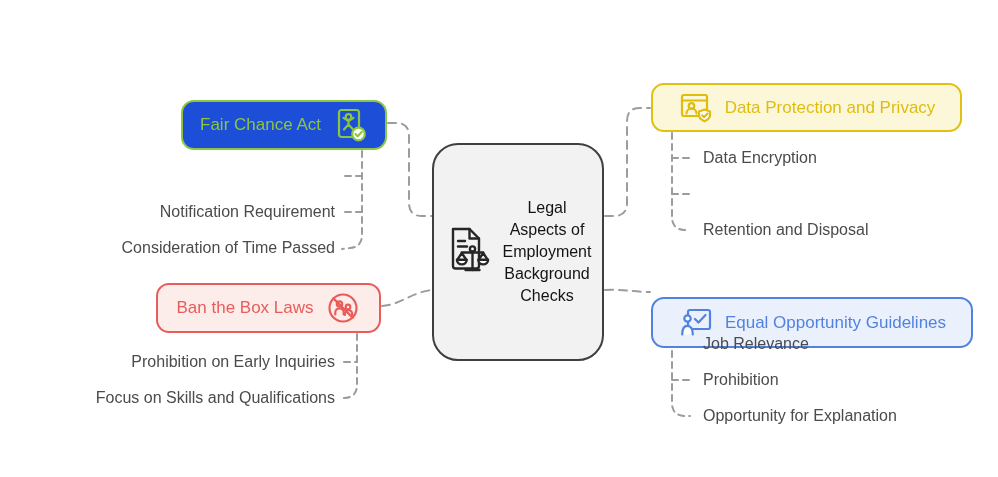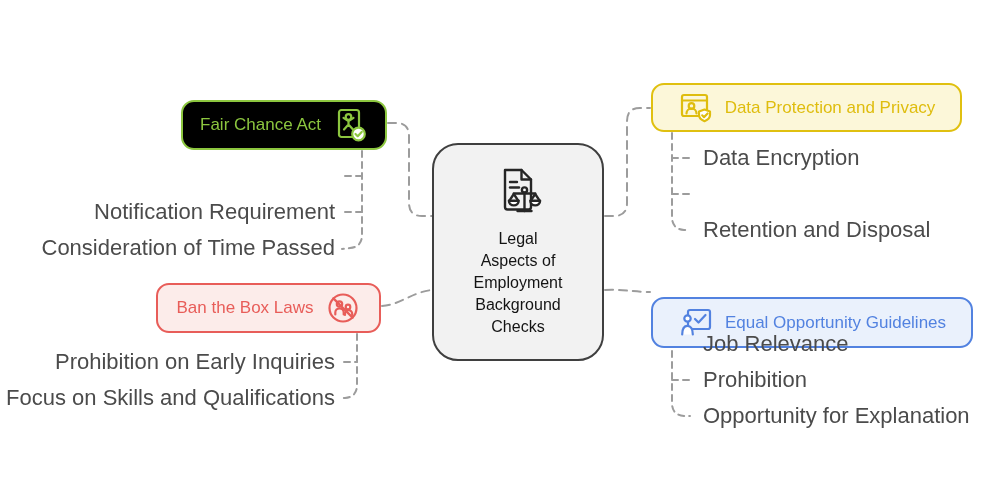--- a/index.html
+++ b/index.html
@@ -11,31 +11,31 @@
   .conn{fill:none;stroke:#9c9c9c;stroke-width:2;stroke-linecap:round;stroke-dasharray:8 6;}
   .tree{fill:none;stroke:#9c9c9c;stroke-width:2;stroke-linecap:round;stroke-dasharray:6 5;}
 
   .node{position:absolute;box-sizing:border-box;display:flex;align-items:center;justify-content:center;}
   .node .label{white-space:nowrap;font-size:17px;font-weight:500;}
   .node .icon{display:flex;align-items:center;justify-content:center;}
 
   .center-node{
     left:432px;top:143px;width:172px;height:218px;
     background:#f2f2f2;border:2px solid #3f3f3f;border-radius:26px;
-    flex-direction:column;gap:8px;
+    flex-direction:row;gap:8px;
   }
   .center-title{width:96px;text-align:center;font-size:16px;line-height:22px;color:#141414;}
 
   .branch{border-width:2px;border-style:solid;border-radius:13px;gap:11px;padding:0 4px;}
-  .b-green {left:181px;top:100px;width:206px;height:50px;background:#000000;border-color:#8cc63f;color:#8cc63f;}
+  .b-green {left:181px;top:100px;width:206px;height:50px;background:#1d4ed8;border-color:#8cc63f;color:#8cc63f;}
   .b-red   {left:156px;top:283px;width:225px;height:50px;background:#fcecea;border-color:#e85d59;color:#e85d59;}
   .b-yellow{left:651px;top:83px; width:311px;height:49px;background:#fcf7d9;border-color:#e0c010;color:#dfbd0e;}
   .b-blue  {left:651px;top:266px;width:322px;height:51px;background:#eaf1fc;border-color:#5282e0;color:#5282e0;margin-top:31px;}
 
-  .leaf{position:absolute;height:24px;line-height:24px;font-size:22px;color:#4b4b4b;white-space:nowrap;}
+  .leaf{position:absolute;height:24px;line-height:24px;font-size:16px;color:#4b4b4b;white-space:nowrap;}
   .leaf.lft{right:663px;text-align:right;}
   .leaf.rgt{left:703px;text-align:left;}
   .la1{top:164px}.la2{top:200px}.la3{top:236px}
   .lb1{top:350px}.lb2{top:386px}
   .lc1{top:146px}.lc2{top:182px}.lc3{top:218px}
   .ld1{top:332px}.ld2{top:368px}.ld3{top:404px}
 </style>
 </head>
 <body>
 

